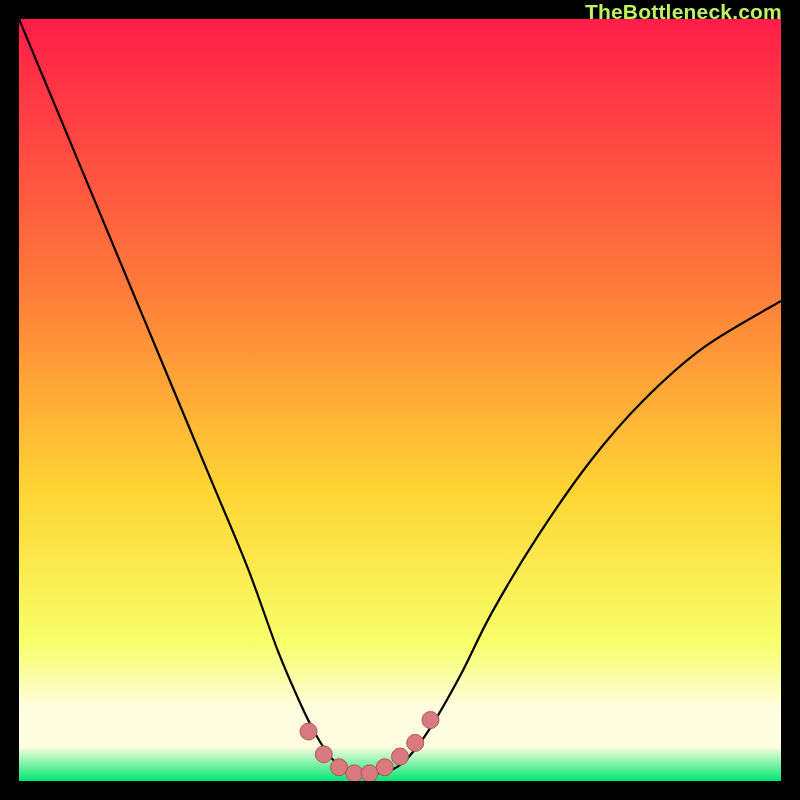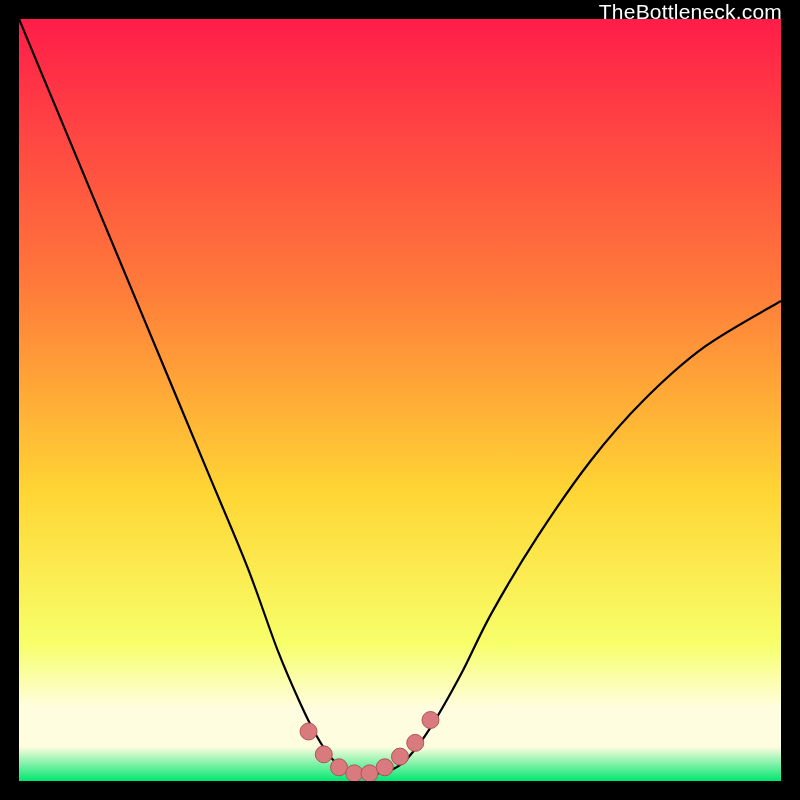--- a/index.html
+++ b/index.html
@@ -21,23 +21,23 @@
     position: absolute;
     left: 19px;
     top: 19px;
     width: 762px;
     height: 762px;
   }
   .watermark {
     position: absolute;
     top: 0px;
     right: 18px;
-    color: #ffffff;
+    color: #bef264;
     font-size: 21px;
-    font-weight: 400;
+    font-weight: 700;
     letter-spacing: 0.2px;
     user-select: none;
   }
 </style>
 </head>
 <body>
 
 <div class="stage">
   <svg class="plot" viewBox="0 0 762 762" preserveAspectRatio="none">
     <defs>

